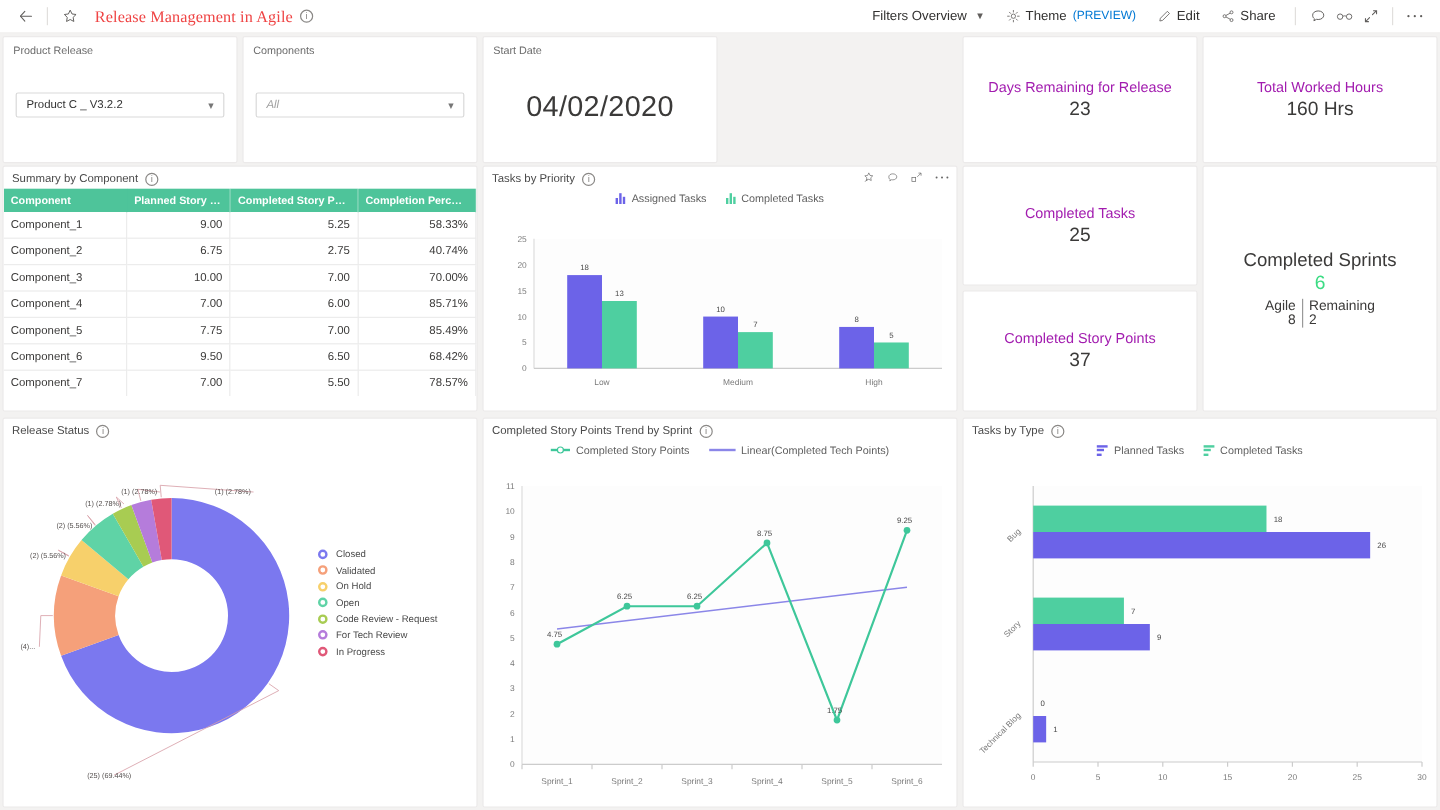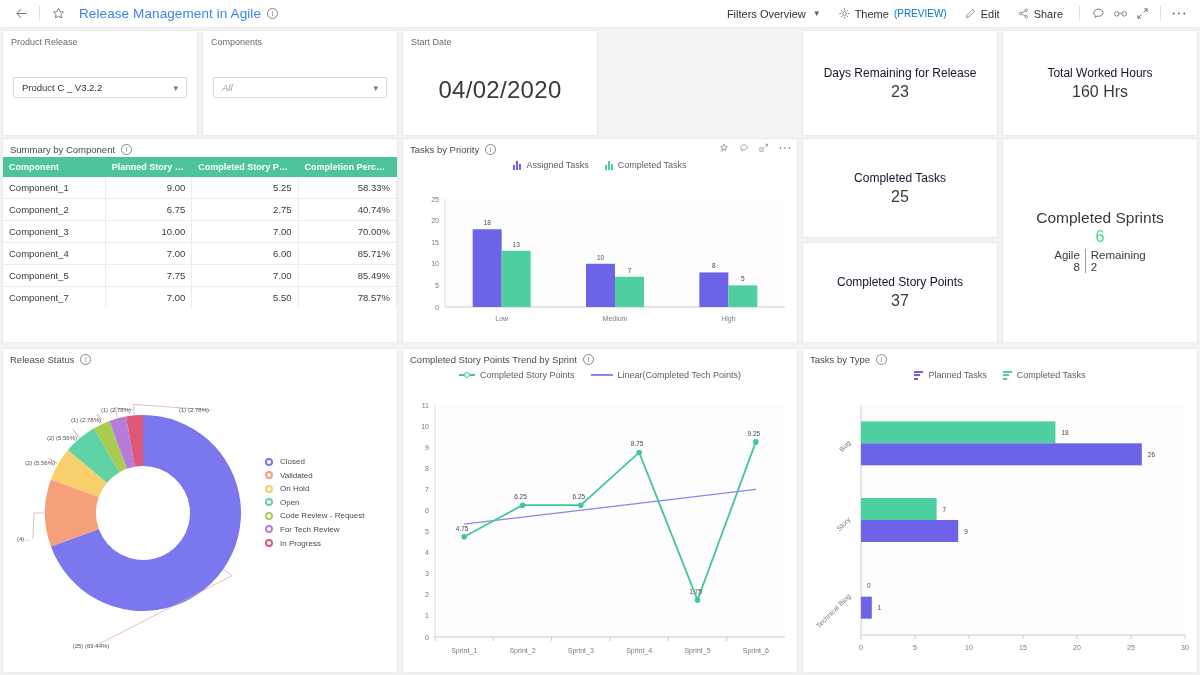--- a/index.html
+++ b/index.html
@@ -16,22 +16,23 @@
   .topbar {
     height: 28px; background: #ffffff; display: flex; align-items: center;
     padding: 0 10px; border-bottom: 1px solid #edebe9; position: relative;
   }
   .tb-icon {
     width: 22px; height: 22px; display: flex; align-items: center; justify-content: center;
     color: #605e5c; cursor: pointer; flex: 0 0 auto;
   }
   .tb-sep { width: 1px; height: 15px; background: #e1dfdd; margin: 0 7px; }
   .doc-title {
-    font-size: 13.5px; color: #3b82f6; margin-left: 10px; white-space: nowrap;
+    font-size: 13.5px; color: #ef4444; margin-left: 10px; white-space: nowrap;
     letter-spacing: .1px;
+    font-family: Liberation Serif, serif;
   }
   .info-circ {
     width: 11px; height: 11px; border: 1px solid #8a8886; border-radius: 50%;
     display: inline-flex; align-items: center; justify-content: center;
     font-size: 8px; color: #8a8886; margin-left: 6px; font-style: normal;
     line-height: 1; flex: 0 0 auto;
   }
   .tb-right { margin-left: auto; display: flex; align-items: center; gap: 0; }
   .tb-btn {
     display: flex; align-items: center; gap: 5px; padding: 3px 9px;
@@ -64,21 +65,21 @@
     position: absolute; left: 10px; right: 10px; top: 46px; height: 21px;
     border: 1px solid #d9d9d9; border-radius: 2px; background: #fff;
     display: flex; align-items: center; padding: 0 8px; font-size: 9.5px; color: #333;
   }
   .slicer-box .val { flex: 1; }
   .slicer-box .val.ph { color: #a0a0a0; font-style: italic; }
   .slicer-box .cv { color: #777; font-size: 9px; }
 
   
   .kpi { display: flex; flex-direction: column; align-items: center; justify-content: center; height: 100%; }
-  .kpi-label { font-size: 12px; color: #0f172a; margin-bottom: 3px; }
+  .kpi-label { font-size: 12px; color: #a21caf; margin-bottom: 3px; }
   .kpi-value { font-size: 16px; color: #3b3a39; }
   .date-val { font-size: 24px; color: #3b3a39; letter-spacing: .3px; }
   .date-card { display: flex; align-items: center; justify-content: center; height: 100%; }
 
   
   .sprints { display:flex; flex-direction:column; align-items:center; justify-content:center; height:100%; }
   .sprints .t { font-size: 15.5px; color: #3b3a39; }
   .sprints .big { font-size: 16px; color: #3ddc84; margin-top: 1px; }
   .sprints .sub { display: flex; align-items: stretch; margin-top: 3px; font-size: 11.5px; color: #3b3a39; }
   .sprints .sub .col { padding: 0 5px; text-align: center; }
@@ -313,20 +314,26 @@
                 <td class="">Component_4</td>
                 <td class="num">7.00</td>
                 <td class="num">6.00</td>
                 <td class="num">85.71%</td>
               </tr>
               <tr>
                 <td class="">Component_5</td>
                 <td class="num">7.75</td>
                 <td class="num">7.00</td>
                 <td class="num">85.49%</td>
+              </tr>
+              <tr>
+                <td class="">Component_6</td>
+                <td class="num">9.50</td>
+                <td class="num">6.50</td>
+                <td class="num">68.42%</td>
               </tr>
               <tr>
                 <td class="">Component_7</td>
                 <td class="num">7.00</td>
                 <td class="num">5.50</td>
                 <td class="num">78.57%</td>
               </tr>
             </tbody>
         </table>
       </div>

